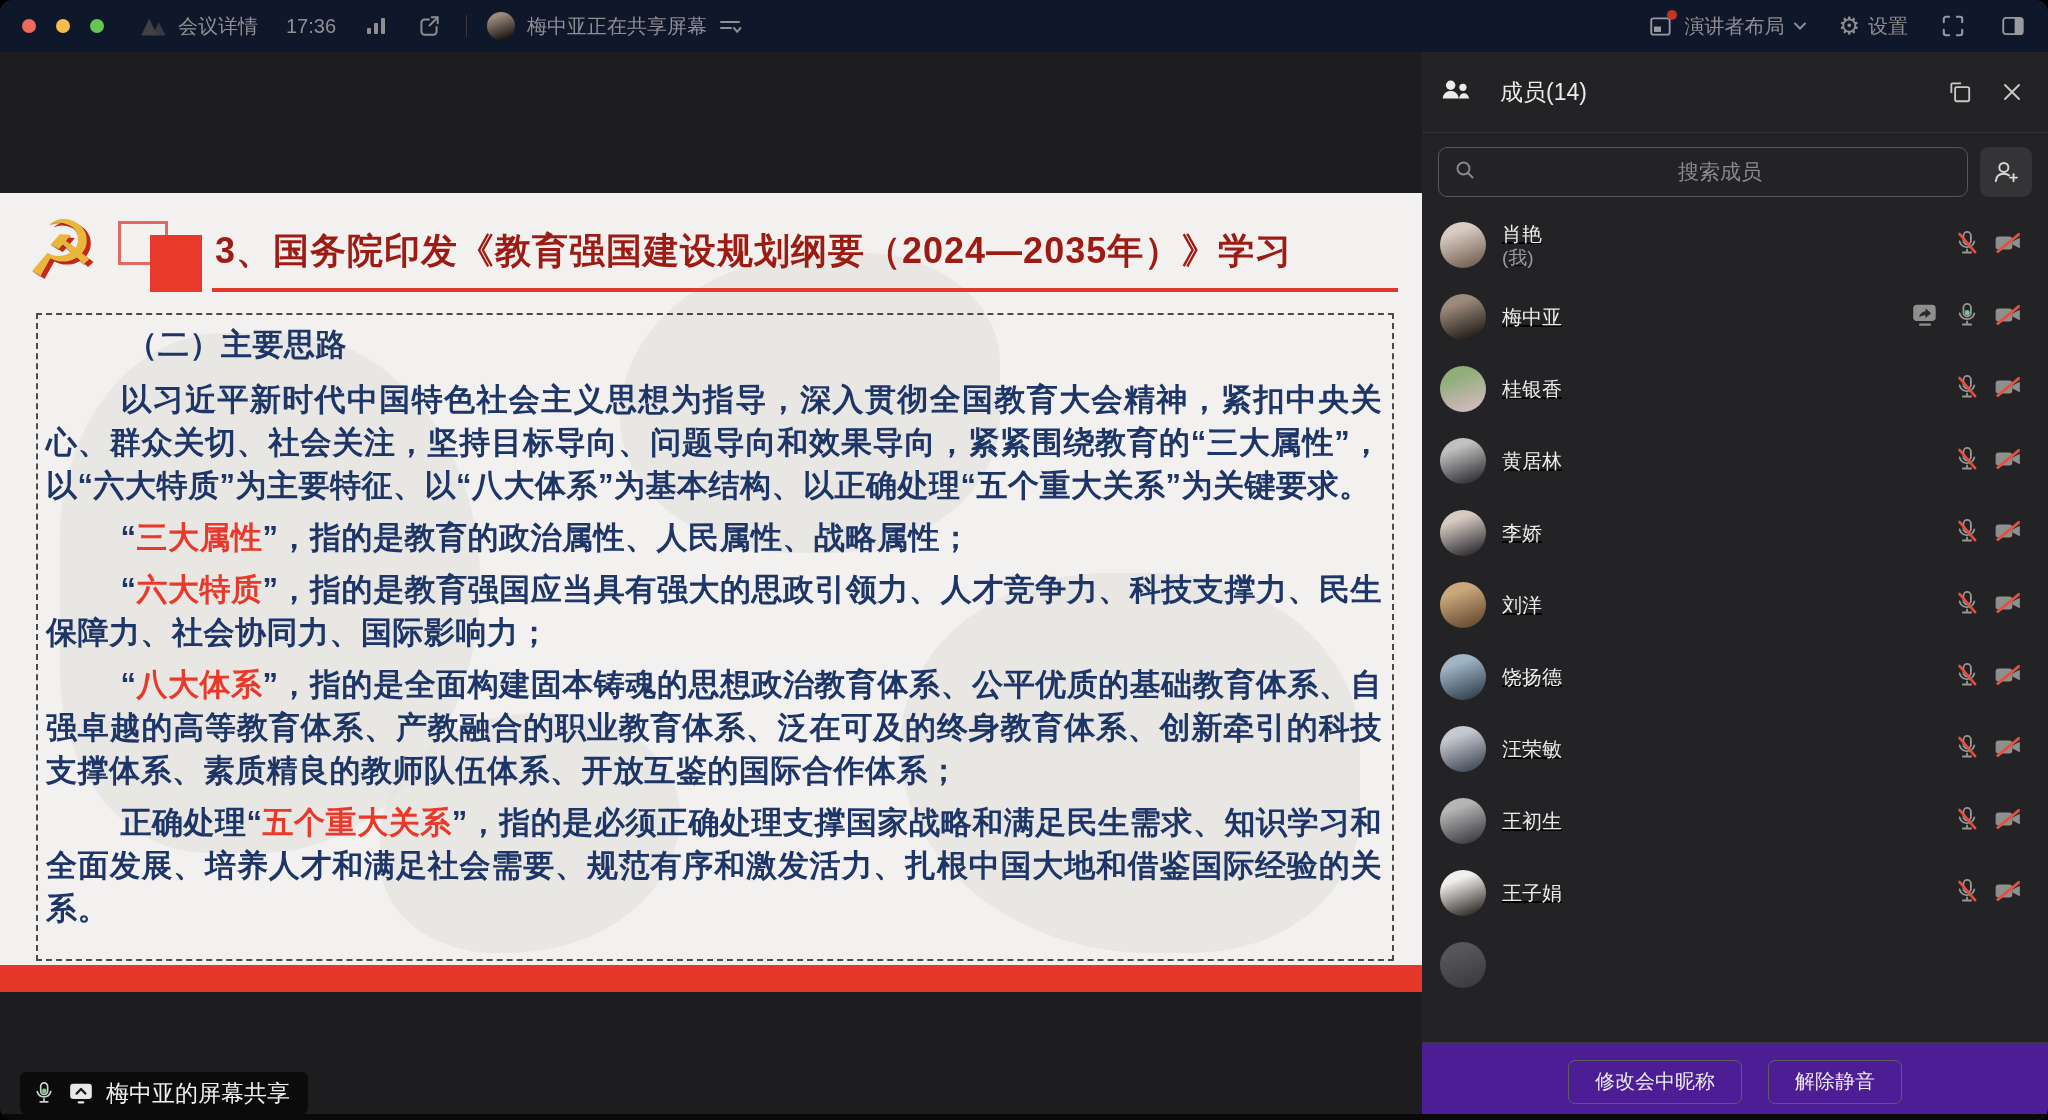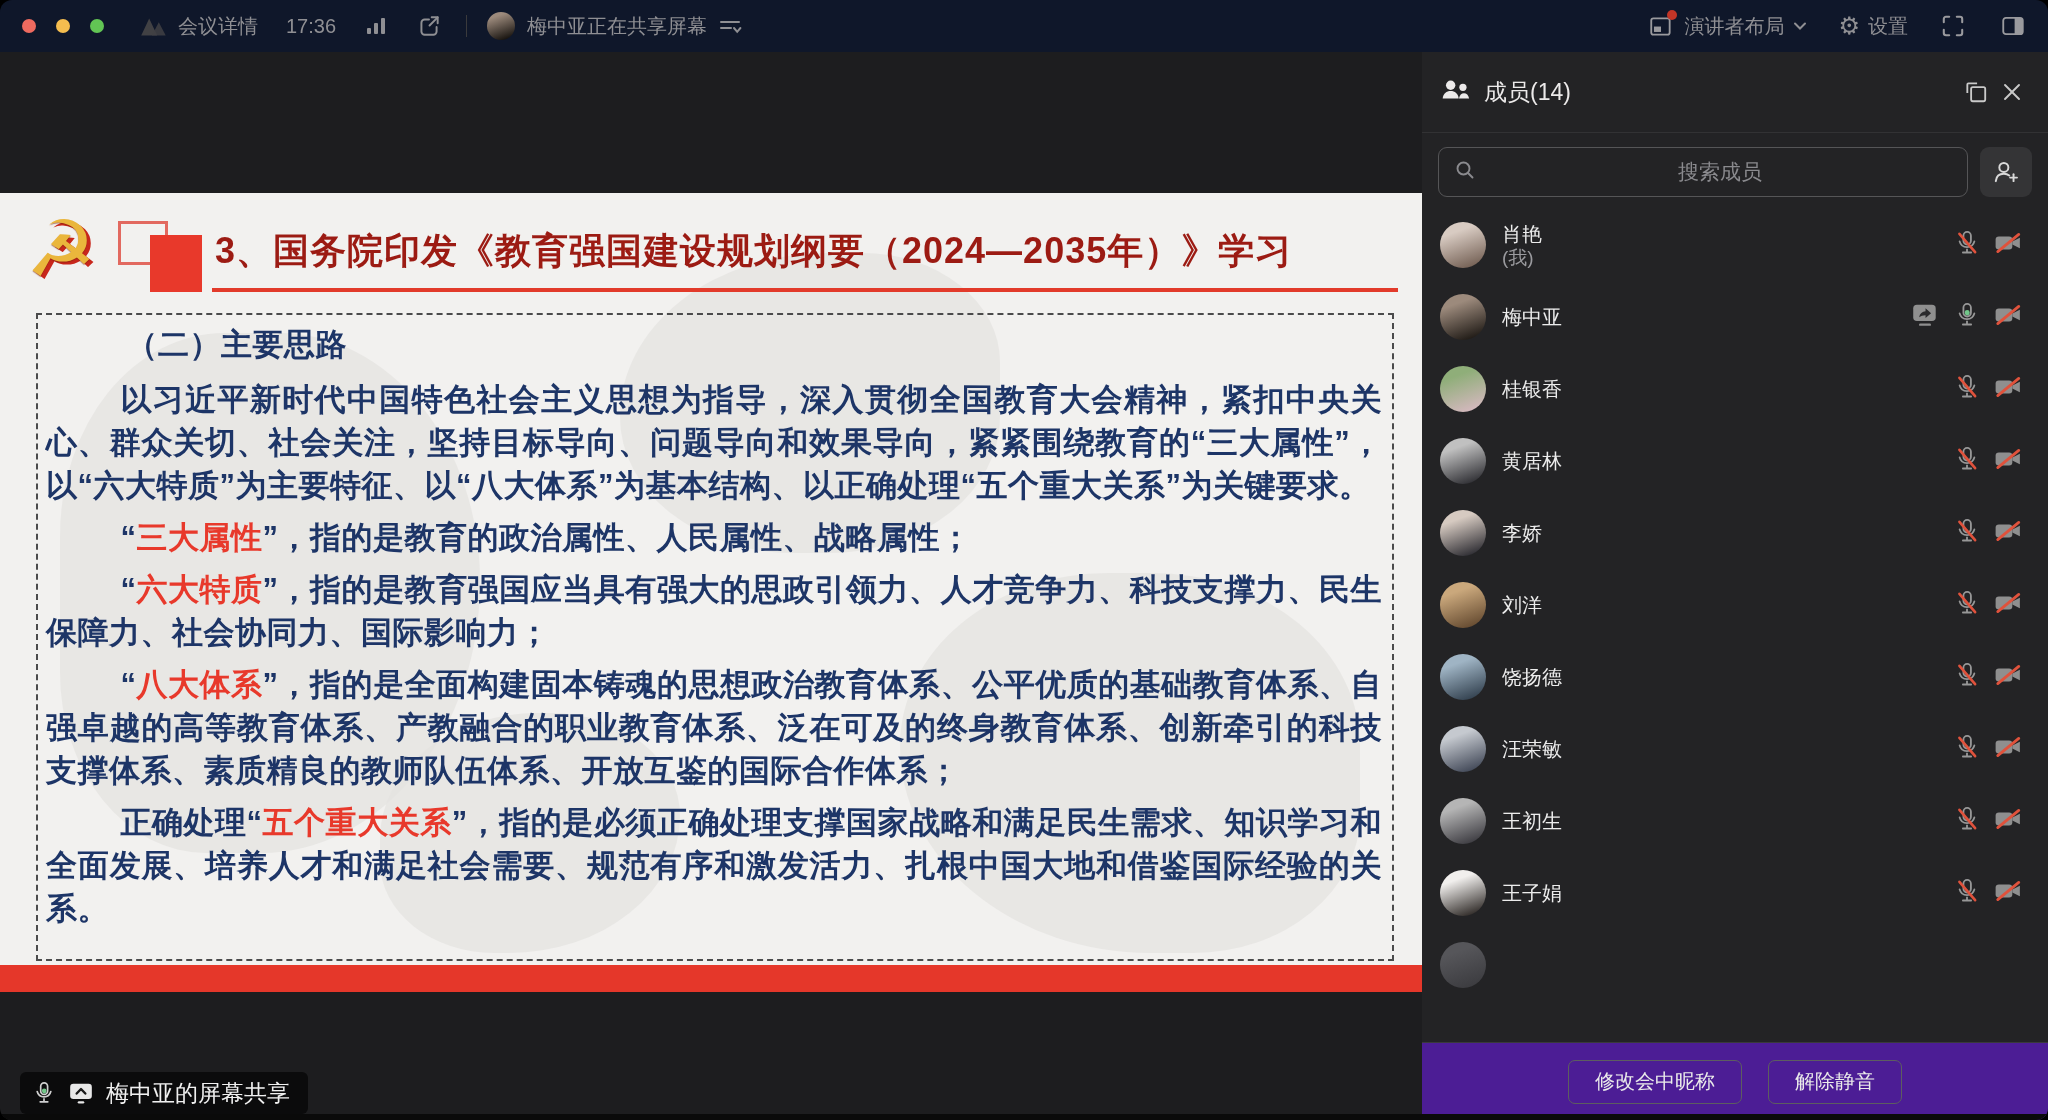--- a/index.html
+++ b/index.html
@@ -39,32 +39,32 @@
            text-align:justify;text-indent:2.4em;letter-spacing:.5px;}
   .slide-p.head{text-indent:2.6em;margin-bottom:12px;}
   .red-em{color:#e8392b;}
   .red-bar{position:absolute;left:0;bottom:0;width:100%;height:27px;background:#e5372a;}
   
   .share-pill{position:absolute;left:20px;top:1020px;height:42px;background:#0b0b0c;border-radius:6px;
               display:flex;align-items:center;padding:0 18px 0 12px;color:#f0f0f0;font-size:23px;}
   .share-pill .pi{margin-right:12px;display:flex;align-items:center;}
   
   .panel{width:626px;height:1068px;background:#232325;display:flex;flex-direction:column;box-sizing:border-box;}
-  .panel-header{height:80px;flex:0 0 auto;display:flex;align-items:center;padding:0 18px;border-bottom:1px solid #323234;}
+  .panel-header{height:80px;flex:0 0 auto;display:flex;align-items:center;padding:0 18px;border-bottom:1px solid #323234;gap:16px;}
   .panel-title{color:#eceaea;font-size:23px;margin-left:12px;flex:1 1 auto;}
   .ph-btn{display:flex;align-items:center;justify-content:center;width:36px;height:36px;cursor:pointer;}
   .search-row{flex:0 0 auto;display:flex;align-items:center;padding:14px 16px 12px 16px;gap:12px;}
   .search-box{flex:1 1 auto;height:50px;border:1.5px solid #555557;border-radius:9px;display:flex;align-items:center;
               padding:0 14px;box-sizing:border-box;background:transparent;}
   .search-box input{border:none;outline:none;background:transparent;color:#d8d8d8;font-size:21px;width:100%;
                     font-family:inherit;margin-left:10px;text-align:center;}
   .search-box input::placeholder{color:#8a8a8e;}
   .add-btn{flex:0 0 auto;width:52px;height:50px;background:#343436;border-radius:9px;display:flex;align-items:center;
            justify-content:center;cursor:pointer;}
-  .member-list{flex:1 1 auto;overflow:hidden;}
+  .member-list{flex:1 1 auto;overflow:hidden;text-decoration:underline;}
   .member-row{height:72px;display:flex;align-items:center;padding:0 26px 0 18px;box-sizing:border-box;}
   .avatar{width:46px;height:46px;border-radius:50%;flex:0 0 auto;}
   .m-names{margin-left:16px;flex:1 1 auto;min-width:0;}
   .m-name{color:#ececec;font-size:20px;line-height:24px;white-space:nowrap;}
   .m-sub{color:#9a9a9e;font-size:19px;line-height:23px;}
   .m-icons{display:flex;align-items:center;gap:14px;flex:0 0 auto;}
   .panel-footer{flex:0 0 auto;height:77px;border-top:1px solid #3a3a3c;display:flex;align-items:center;
                 justify-content:center;gap:26px;background:#4c1d95;}
   .footer-btn{height:44px;padding:0 26px;border:1px solid #5d5d60;border-radius:7px;background:transparent;
               color:#eaeaea;font-size:20px;font-family:inherit;cursor:pointer;}

